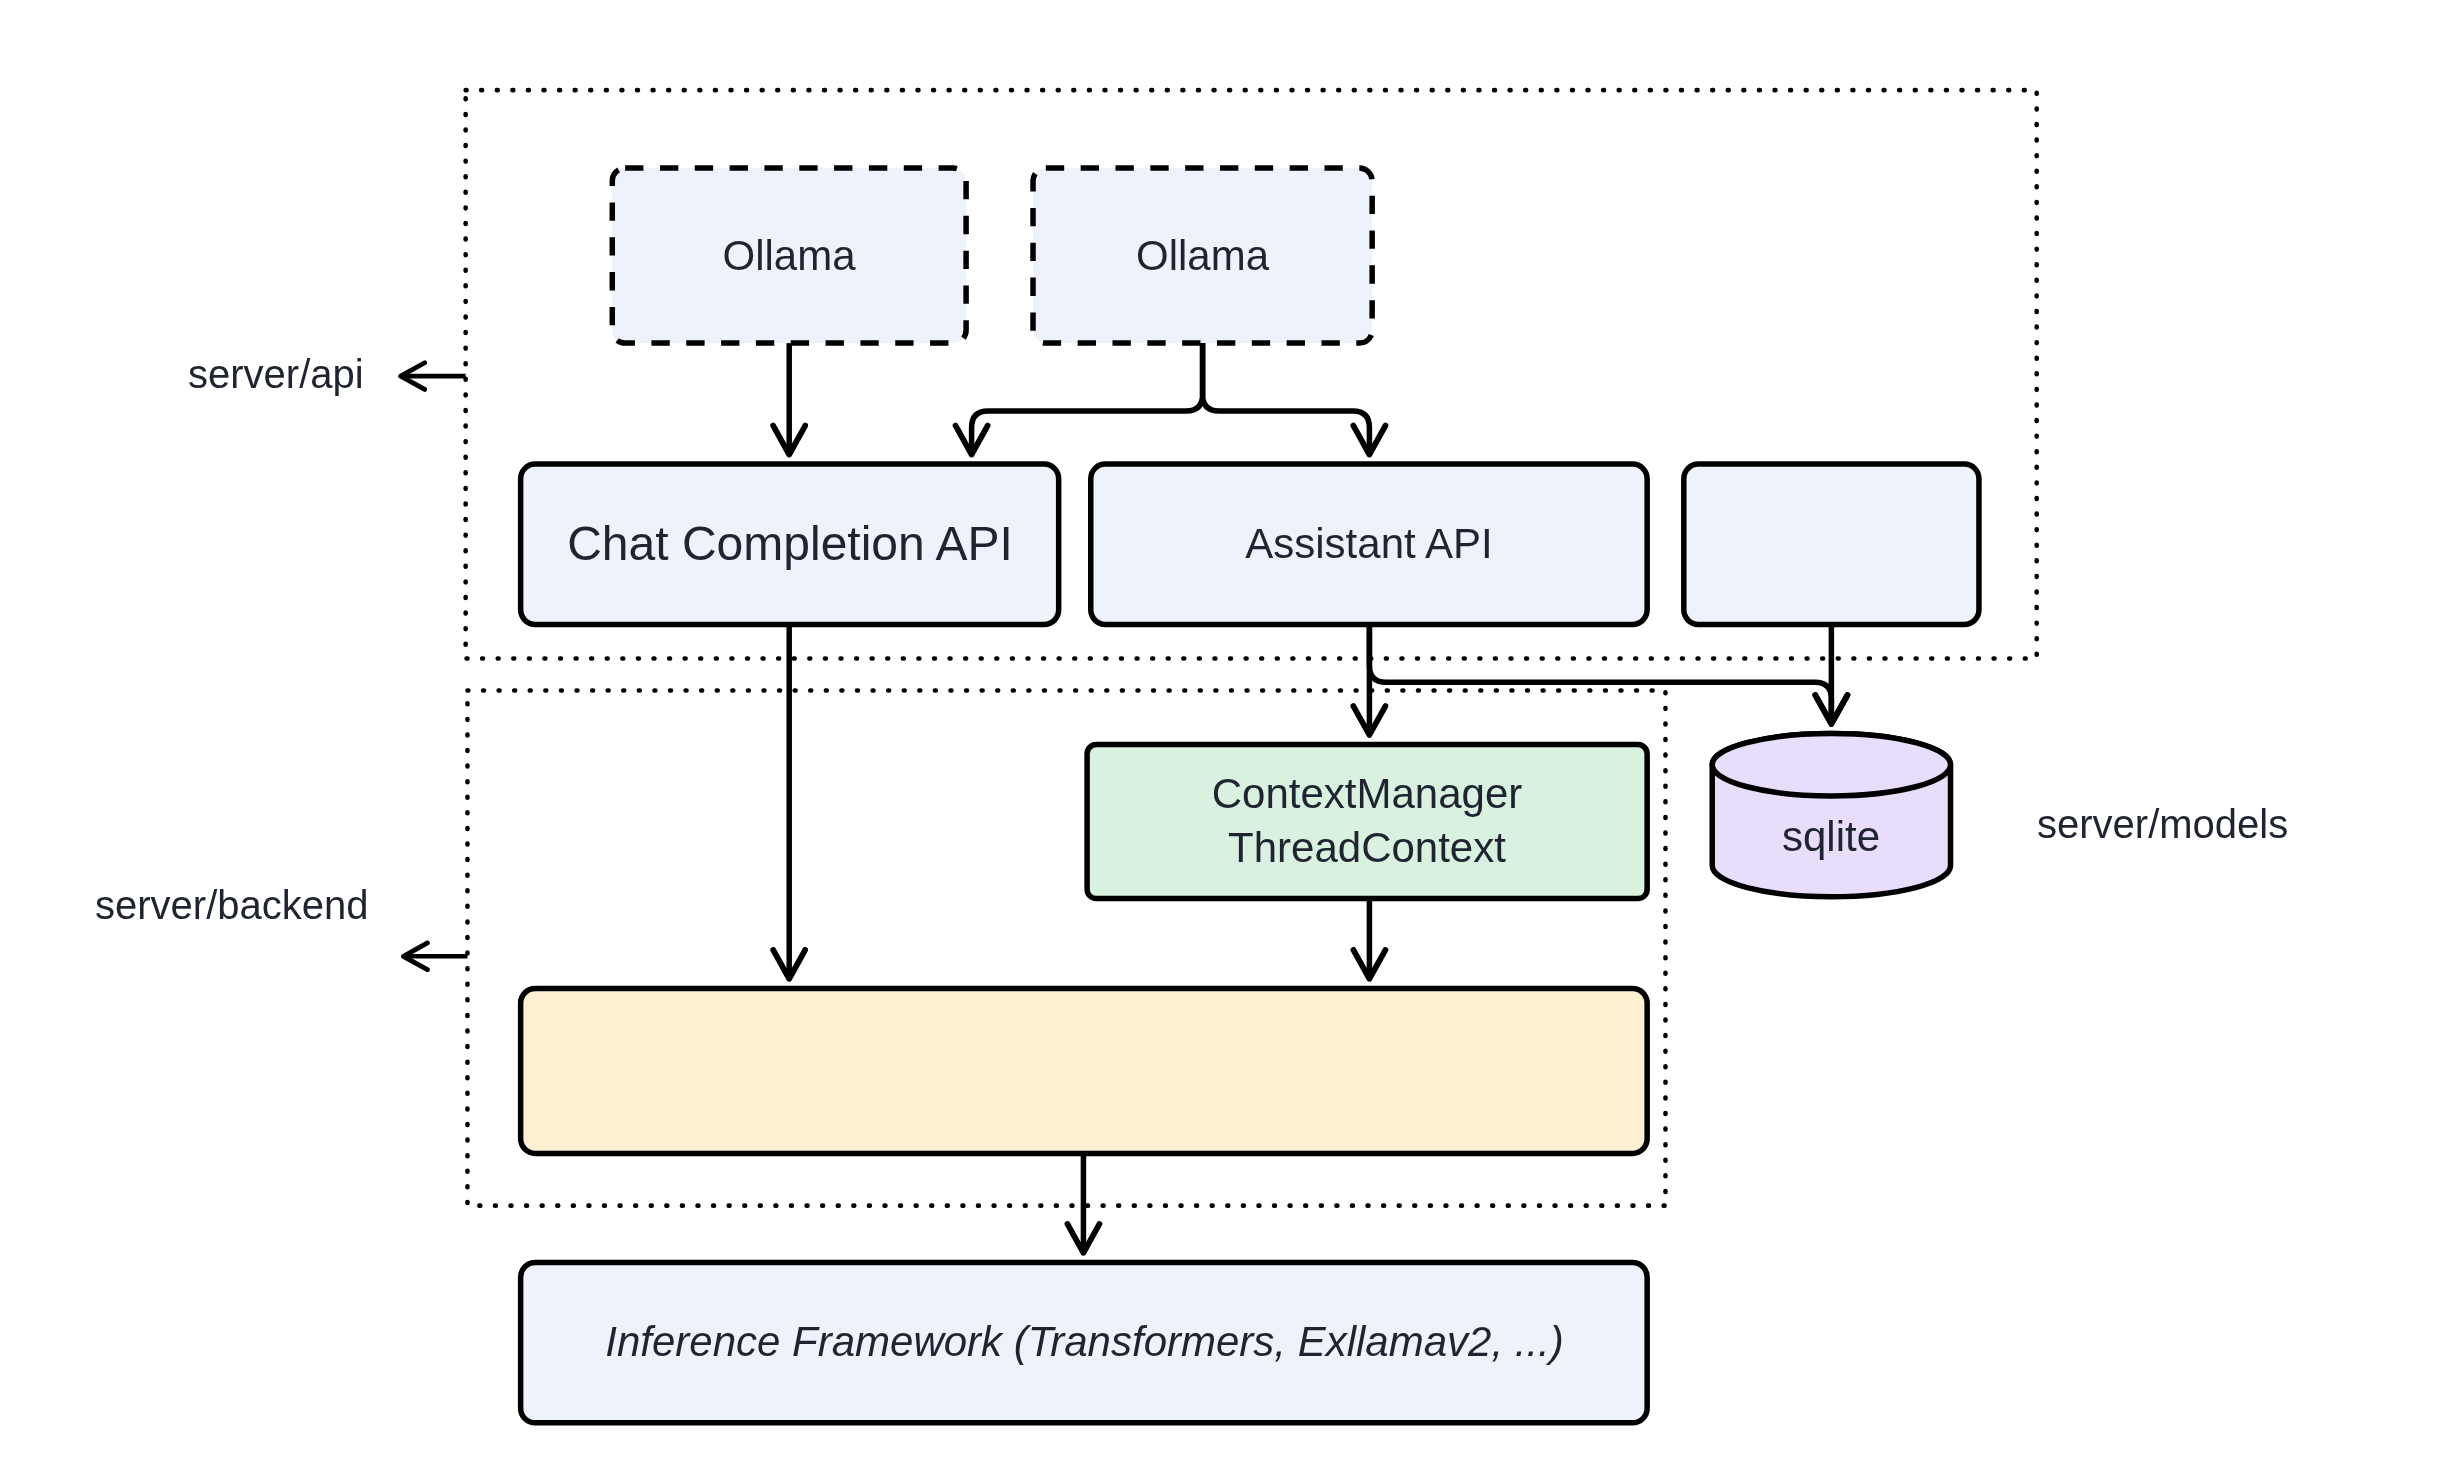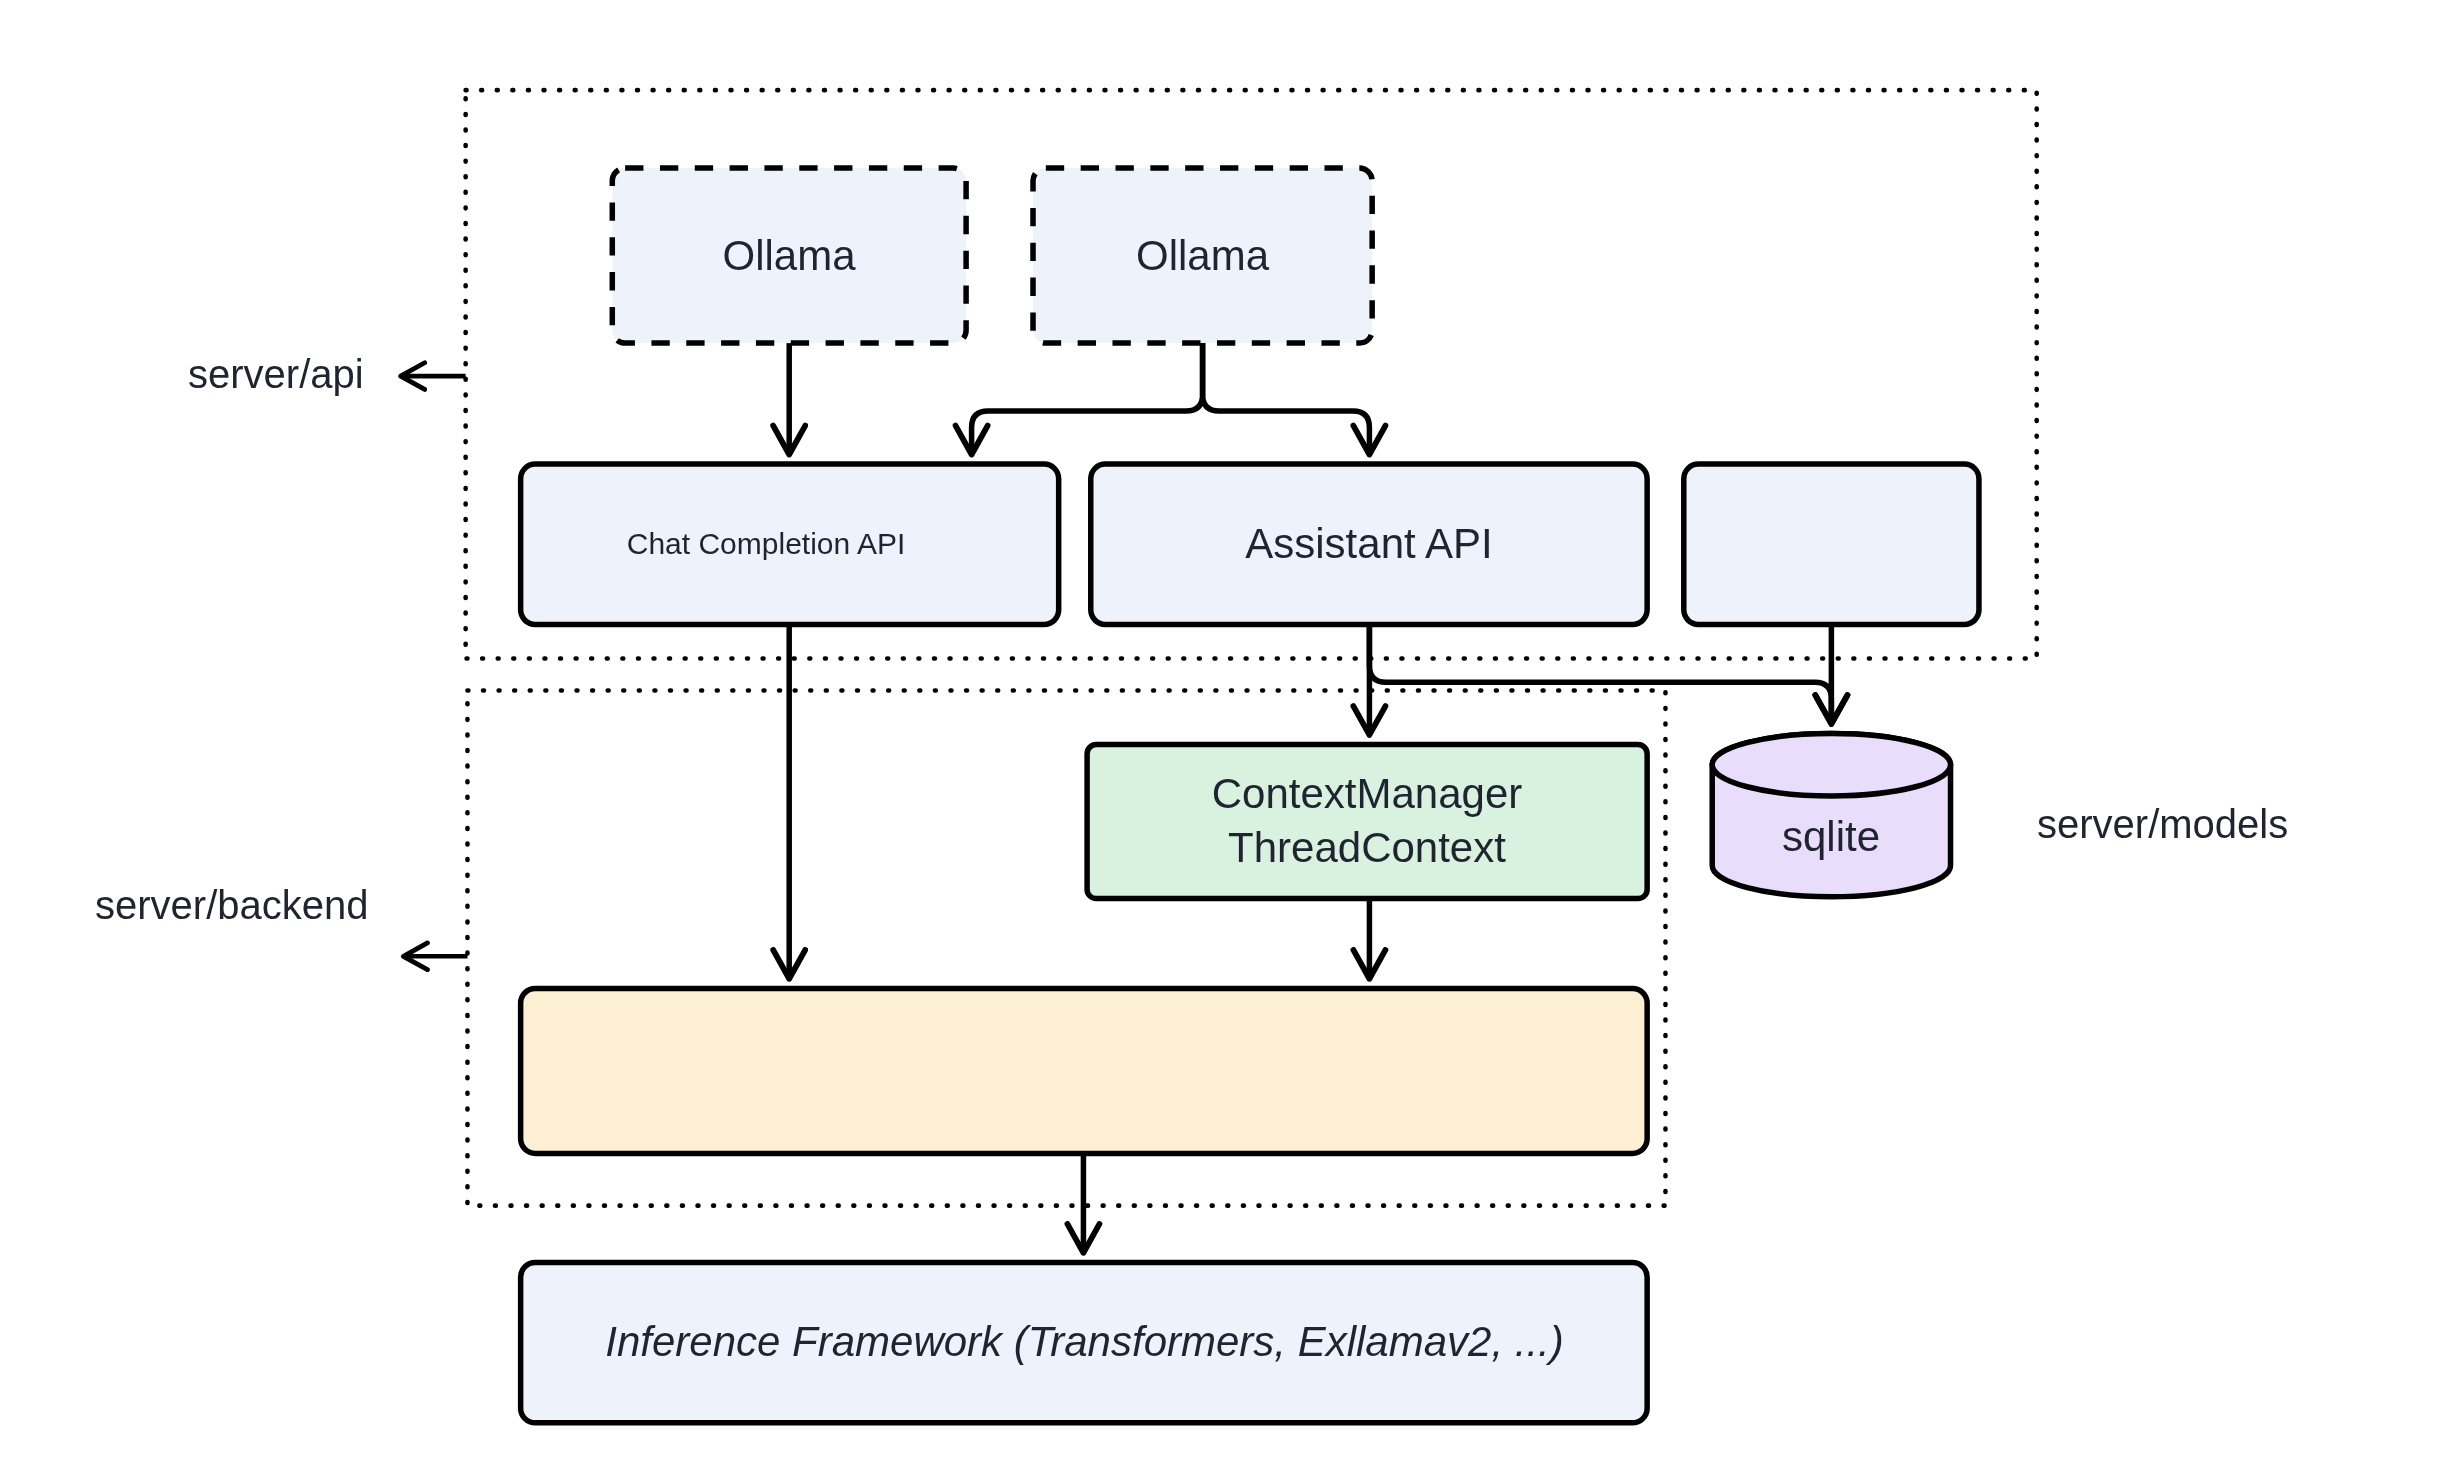--- a/index.html
+++ b/index.html
@@ -102,21 +102,21 @@
 
     <path d="M 1494 980 L 1494 1064" fill="none" stroke="#000" stroke-width="6" marker-end="url(#arrowend)"></path>
 
     <path d="M 1182 1258 L 1182 1363" fill="none" stroke="#000" stroke-width="6" marker-end="url(#arrowend)"></path>
   </svg>
 
   <div class="node-label" style="left:612px;top:168px;width:354px;height:175px;font-size:42px;">Ollama</div>
 
   <div class="node-label" style="left:1033px;top:168px;width:339px;height:175px;font-size:42px;">Ollama</div>
 
-  <div class="node-label" style="left:497px;top:464px;width:538px;height:160px;font-size:30px;">Chat Completion API</div>
+  <div class="node-label" style="left:521px;top:464px;width:538px;height:160px;font-size:48px;">Chat Completion API</div>
 
   <div class="node-label" style="left:1091px;top:464px;width:556px;height:160px;font-size:42px;">Assistant API</div>
 
 
   <div class="node-label" style="left:1087px;top:744px;width:560px;height:154px;font-size:42px;">ContextManager
 ThreadContext</div>
 
   <div class="node-label" style="left:1712px;top:777px;width:238px;height:119px;font-size:42px;">sqlite</div>
 
 

